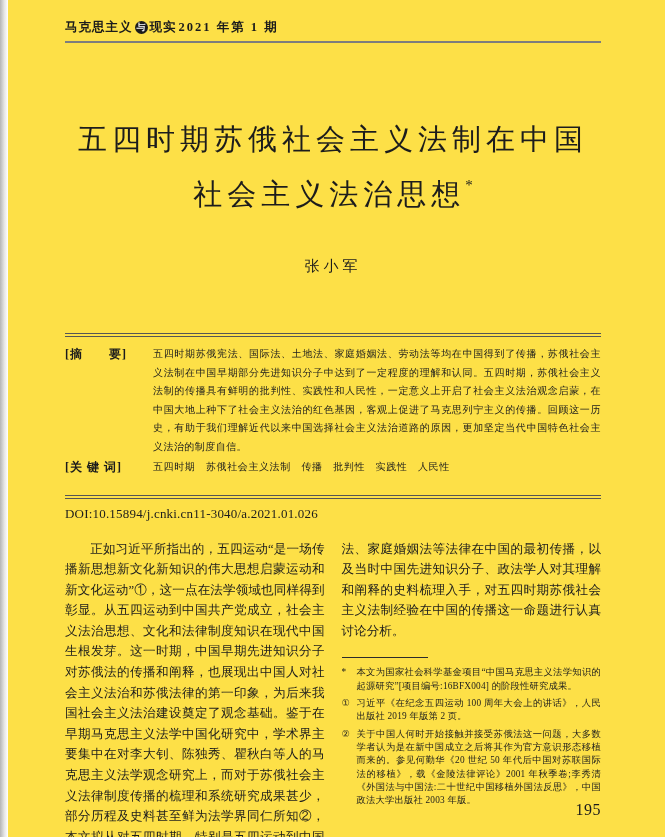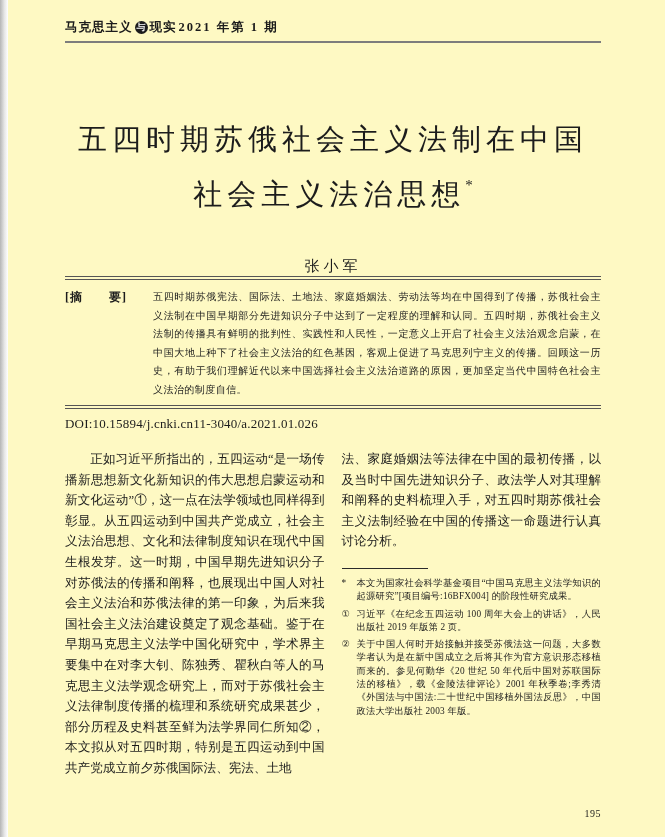--- a/index.html
+++ b/index.html
@@ -1,21 +1,21 @@
 <!DOCTYPE html>
 <html><head>
 <meta charset="utf-8">
 <style>
   * { margin: 0; padding: 0; box-sizing: border-box; }
   html, body { background: #e8e8e8; }
   body { width: 665px; height: 837px; position: relative; }
   .page {
     position: absolute; inset: 0;
     width: 665px; height: 837px;
-    background: #fef9c3;
+    background: #fde047;
     font-family: "Liberation Serif", "DejaVu Serif", serif;
     color: #1c1c1c;
     overflow: hidden;
   }
   .scan-edge {
     position: absolute; left: 0; top: 0; bottom: 0; width: 8px;
     background: linear-gradient(to right, #b5b5b5, #e6e6e6 55%, #ffffff);
   }
   .content { position: absolute; left: 65px; right: 64px; top: 0; }
 
@@ -38,23 +38,24 @@
   .article-title {
     margin-top: 73px; text-align: center;
     font-size: 29px; font-weight: normal; letter-spacing: 5px;
     line-height: 46px;
   }
   .article-title sup { font-size: 15px; letter-spacing: 0; vertical-align: 14px; }
   .author { margin-top: 40px; text-align: center; font-size: 15px; letter-spacing: 4px; }
 
   
   .abstract-block {
+    margin-top: 57px;
     border-top: 4px double #555;
     border-bottom: 4px double #555;
-    padding: 8px 0 6px 0;
+    padding: 8px 0 18px 0;
   }
   .ab-row { display: flex; }
   .ab-label {
     width: 88px; flex: 0 0 88px;
     font-size: 12px; font-weight: bold; letter-spacing: 1px;
     line-height: 18.5px; white-space: nowrap;
   }
   .ab-text {
     flex: 1; font-size: 10px; letter-spacing: 0.45px;
     line-height: 18.5px; text-align: justify; font-weight: 500;
@@ -79,21 +80,21 @@
   .fn-rule { width: 86px; border-top: 1.5px solid #2b2b2b; margin-bottom: 8px; }
   .fn {
     font-size: 9.3px; line-height: 13.3px; text-align: justify;
     padding-left: 15px; position: relative; margin-bottom: 4px;
     letter-spacing: 0.2px;
   }
   .fn-marker { position: absolute; left: 0; top: 0; }
 
   .page-number {
     position: absolute; right: 64px; bottom: 18px;
-    font-size: 10px; letter-spacing: 0.5px;
+    font-size: 16px; letter-spacing: 0.5px;
   }
 </style>
 </head>
 <body>
 
 <div class="page">
   <div class="scan-edge"></div>
 
   <div class="content">
 
@@ -111,20 +112,24 @@
       <span>五四时期苏俄社会主义法制在中国</span><br>
       <span>社会主义法治思想</span><sup>*</sup>
     </h1>
 
     <div class="author">张小军</div>
 
     <section class="abstract-block">
       <div class="ab-row">
         <div class="ab-label">[摘　　要]</div>
         <div class="ab-text">五四时期苏俄宪法、国际法、土地法、家庭婚姻法、劳动法等均在中国得到了传播，苏俄社会主义法制在中国早期部分先进知识分子中达到了一定程度的理解和认同。五四时期，苏俄社会主义法制的传播具有鲜明的批判性、实践性和人民性，一定意义上开启了社会主义法治观念启蒙，在中国大地上种下了社会主义法治的红色基因，客观上促进了马克思列宁主义的传播。回顾这一历史，有助于我们理解近代以来中国选择社会主义法治道路的原因，更加坚定当代中国特色社会主义法治的制度自信。</div>
+      </div>
+      <div class="ab-row kw-row">
+        <div class="ab-label">[关 键 词]</div>
+        <div class="ab-text">五四时期　苏俄社会主义法制　传播　批判性　实践性　人民性</div>
       </div>
     </section>
 
     <div class="doi">DOI:10.15894/j.cnki.cn11-3040/a.2021.01.026</div>
 
     <main class="columns">
       <div class="col left">
         <p>正如习近平所指出的，五四运动“是一场传播新思想新文化新知识的伟大思想启蒙运动和新文化运动”①，这一点在法学领域也同样得到彰显。从五四运动到中国共产党成立，社会主义法治思想、文化和法律制度知识在现代中国生根发芽。这一时期，中国早期先进知识分子对苏俄法的传播和阐释，也展现出中国人对社会主义法治和苏俄法律的第一印象，为后来我国社会主义法治建设奠定了观念基础。鉴于在早期马克思主义法学中国化研究中，学术界主要集中在对李大钊、陈独秀、瞿秋白等人的马克思主义法学观念研究上，而对于苏俄社会主义法律制度传播的梳理和系统研究成果甚少，部分历程及史料甚至鲜为法学界同仁所知②，本文拟从对五四时期，特别是五四运动到中国共产党成立前夕苏俄国际法、宪法、土地</p>
       </div>
       <div class="col right">

